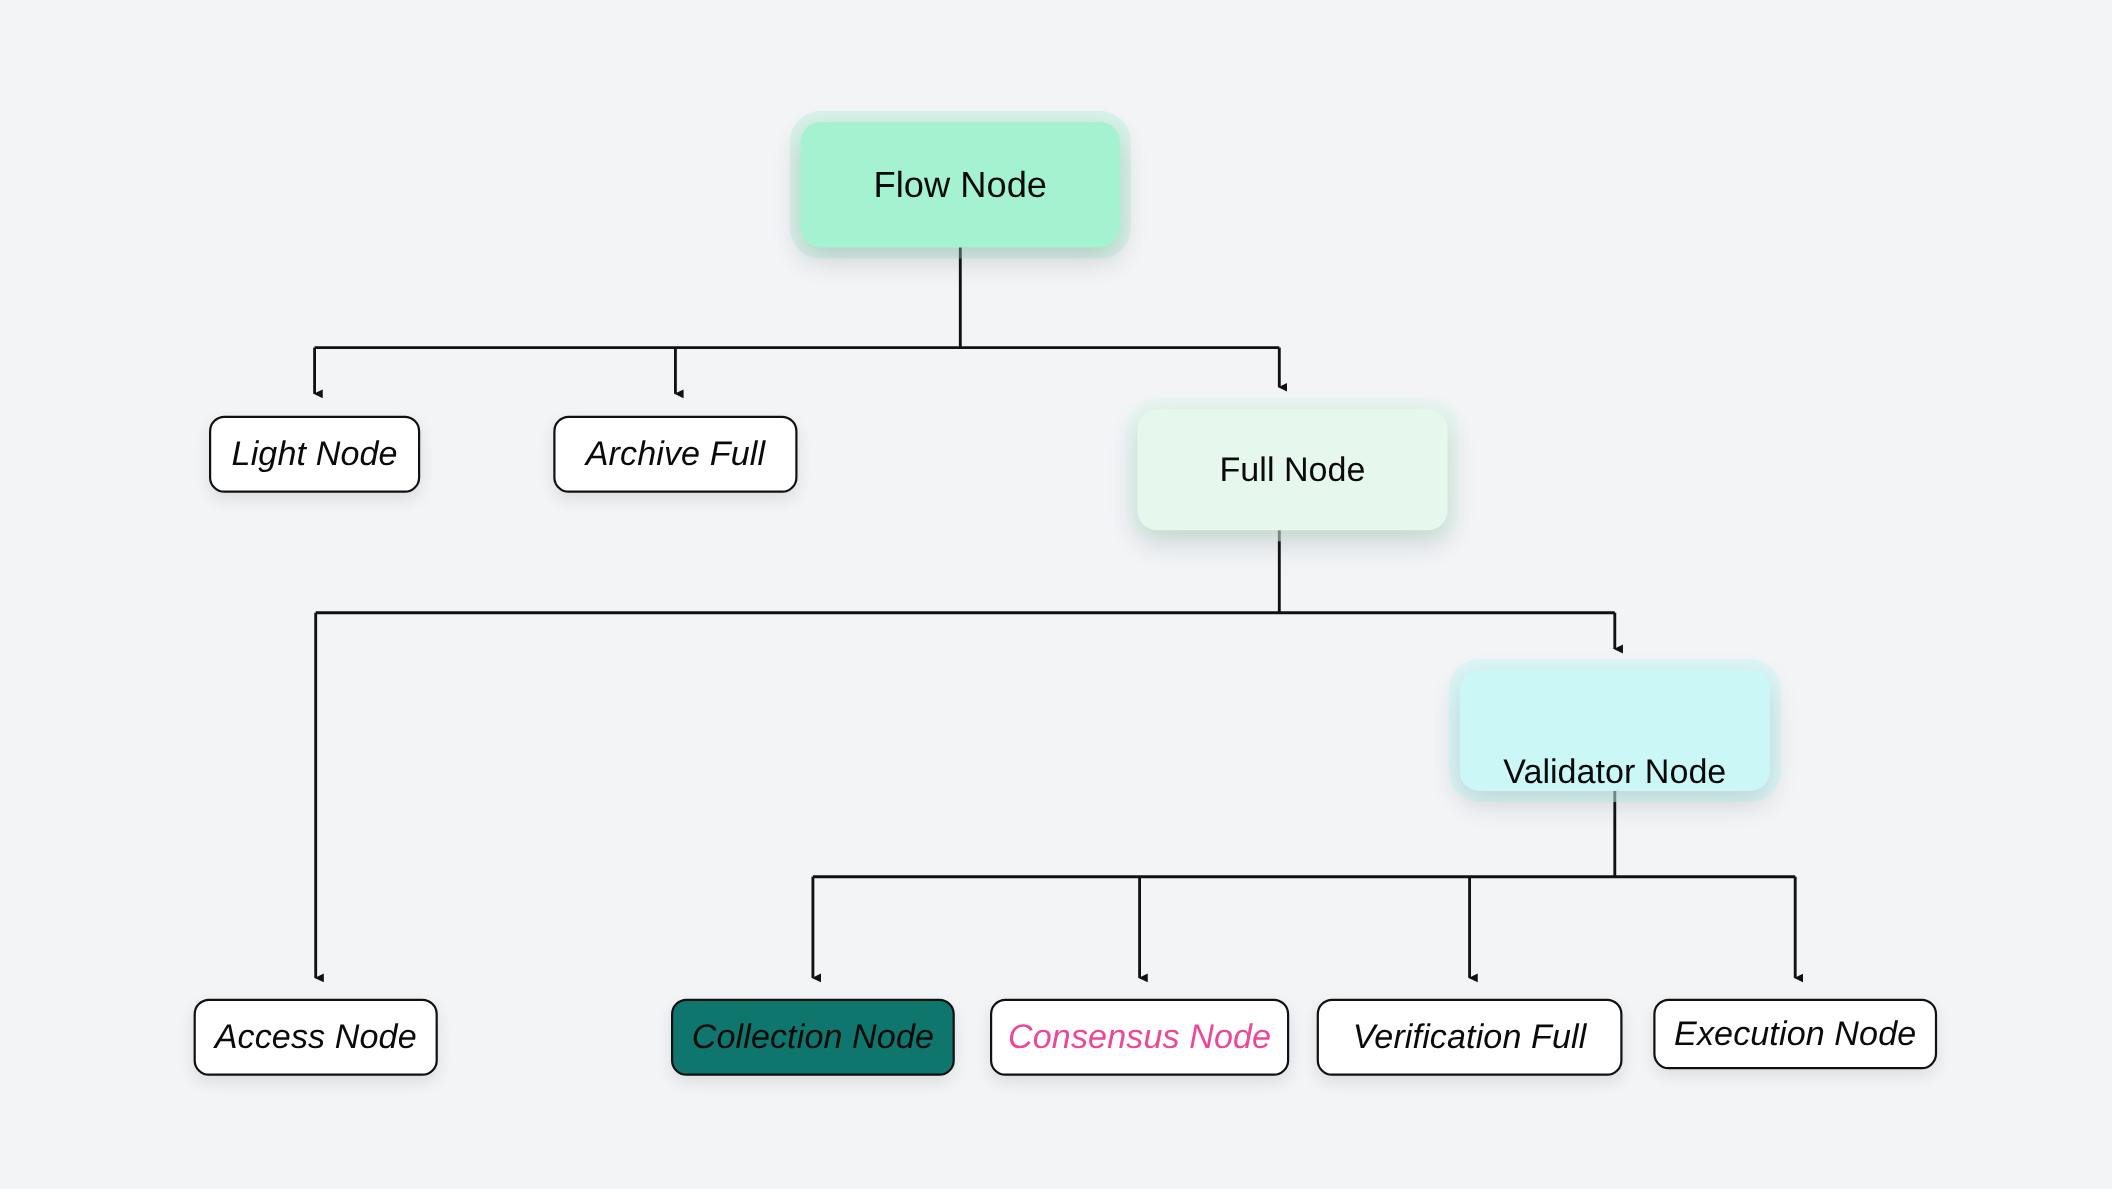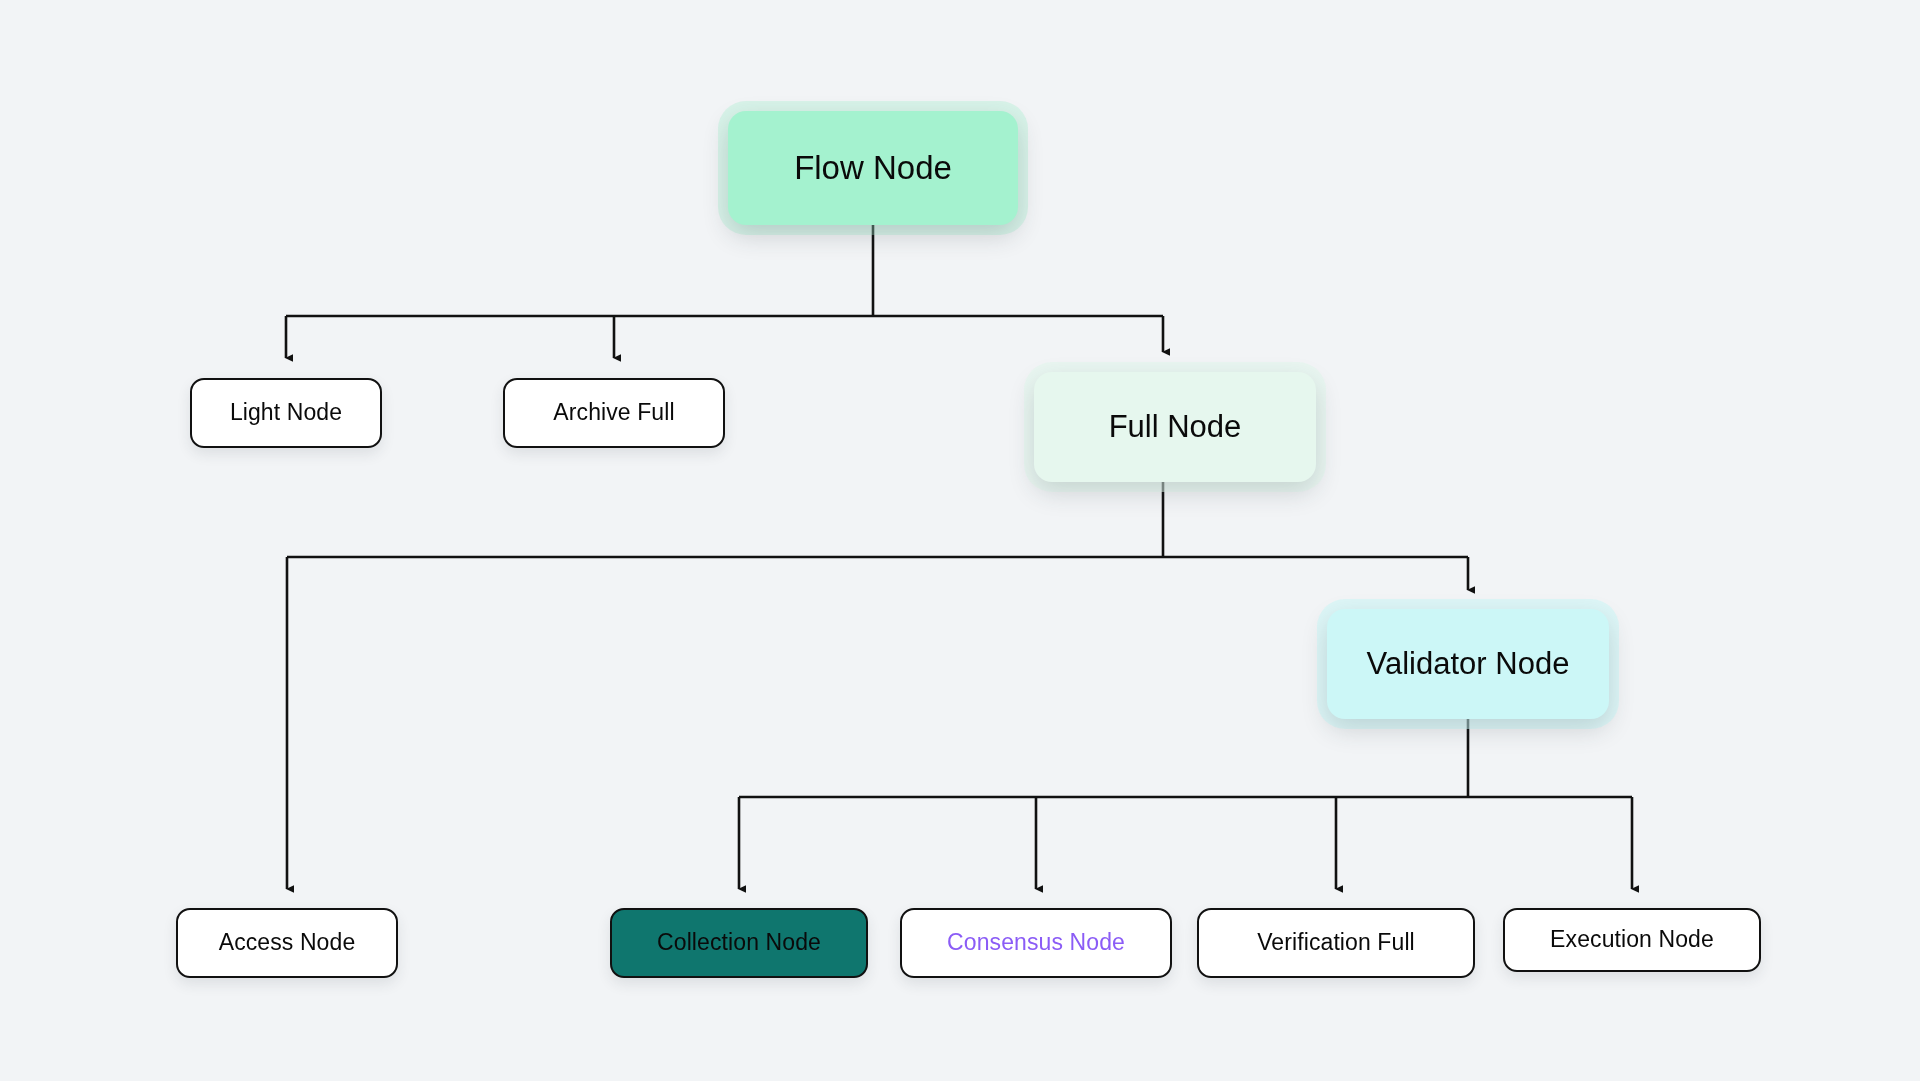--- a/index.html
+++ b/index.html
@@ -37,23 +37,24 @@
     text-align: center;
     color: #0a0a0a;
     white-space: nowrap;
     line-height: 1.1;
   }
   
   .node-plain {
     background: #ffffff;
     border: 2.5px solid #111111;
     border-radius: 14px;
-    font-size: 23px;
+    font-size: 31px;
     letter-spacing: 0.1px;
     box-shadow: 0 6px 14px rgba(40,48,60,0.10);
+    font-style: italic;
   }
   
   .node-tinted {
     border: none;
     border-radius: 18px;
     font-weight: 400;
   }
   .node-flow {
     background: #a4f2cf;
     font-size: 33px;
@@ -117,29 +118,29 @@
   </div>
 
   <div class="node node-tinted node-full" id="node-full" style="left: 1034px; top: 372px; width: 282px; height: 110px; background: rgb(230, 247, 238); color: rgb(10, 10, 10);">
     <span>Full Node</span>
   </div>
 
   <div class="node node-plain" id="node-access" style="left: 176px; top: 908px; width: 222px; height: 70px; background: rgb(255, 255, 255); color: rgb(10, 10, 10); text-align: right;">
     <span>Access Node</span>
   </div>
 
-  <div class="node node-tinted node-validator" id="node-validator" style="left: 1327px; top: 609px; width: 282px; height: 110px; background: rgb(204, 247, 247); color: rgb(10, 10, 10);">
+  <div class="node node-tinted node-validator" id="node-validator" style="left: 1327px; top: 609px; width: 282px; height: 110px; background: rgb(204, 247, 247); color: rgb(10, 10, 10); align-items: flex-end;">
     <span>Validator Node</span>
   </div>
 
   <div class="node node-plain" id="node-collection" style="left: 610px; top: 908px; width: 258px; height: 70px; background: #0f766e; color: rgb(10, 10, 10);">
     <span>Collection Node</span>
   </div>
 
-  <div class="node node-plain" id="node-consensus" style="left: 900px; top: 908px; width: 272px; height: 70px; background: rgb(255, 255, 255); color: #8b5cf6;">
+  <div class="node node-plain" id="node-consensus" style="left: 900px; top: 908px; width: 272px; height: 70px; background: rgb(255, 255, 255); color: #ec4899;">
     <span>Consensus Node</span>
   </div>
 
   <div class="node node-plain" id="node-verification" style="left: 1197px; top: 908px; width: 278px; height: 70px; background: rgb(255, 255, 255); color: rgb(10, 10, 10);">
     <span>Verification Full</span>
   </div>
 
   <div class="node node-plain" id="node-execution" style="left: 1503px; top: 908px; width: 258px; height: 64px; background: rgb(255, 255, 255); color: rgb(10, 10, 10);">
     <span>Execution Node</span>
   </div>

